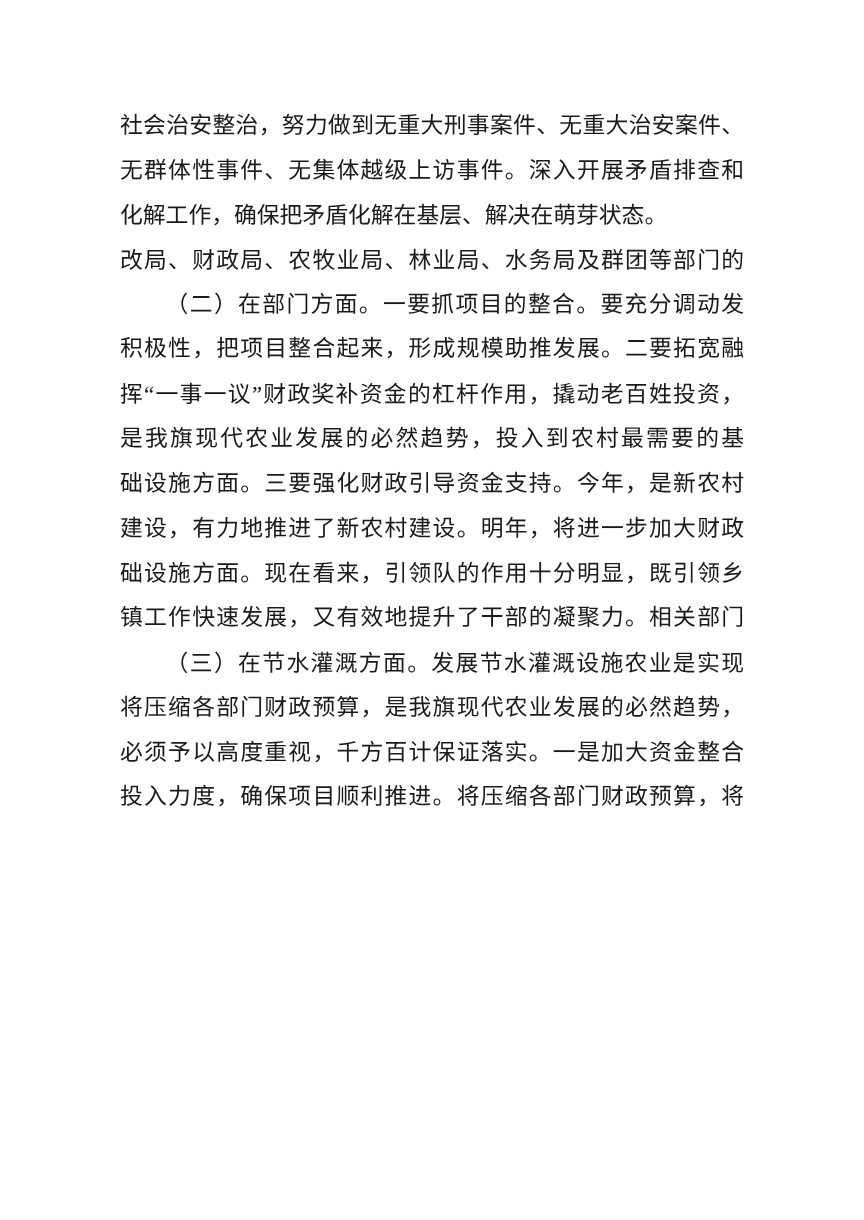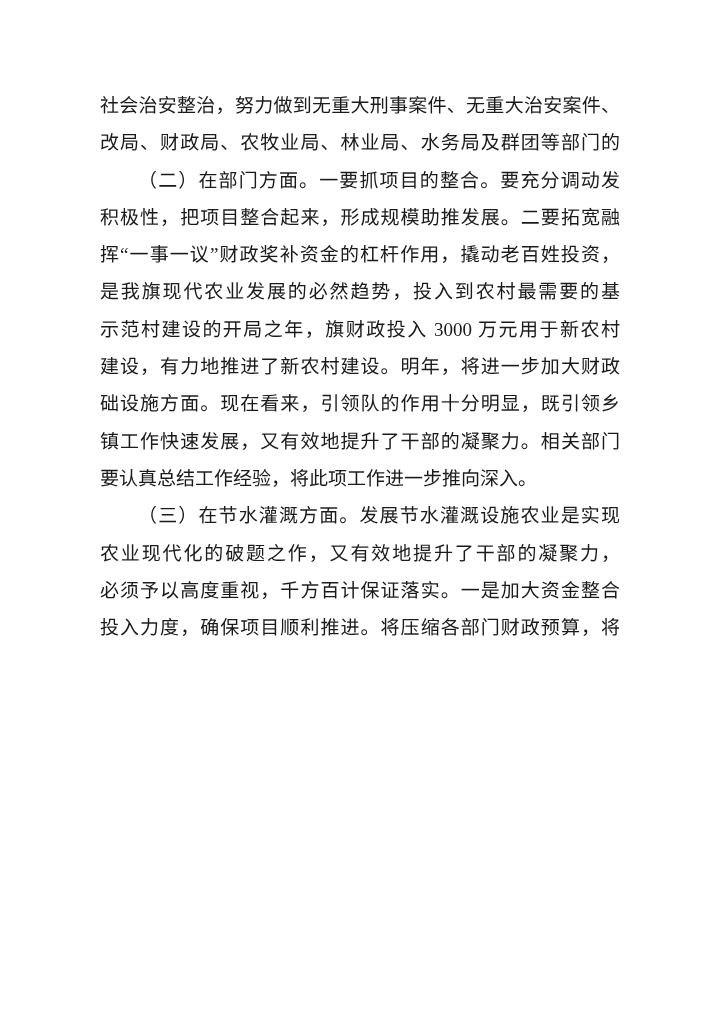--- a/index.html
+++ b/index.html
@@ -40,28 +40,29 @@
   .text-line.para-end {
     text-align-last: left;
   }
 </style>
 </head>
 <body>
 
 <div class="page" style="background: rgb(255, 255, 255);">
   <div class="doc-body" style="color: rgb(26, 26, 26);">
       <div class="text-line">社会治安整治，努力做到无重大刑事案件、无重大治安案件、</div>
+      <div class="text-line">无群体性事件、无集体越级上访事件。深入开展矛盾排查和</div>
+      <div class="text-line para-end">化解工作，确保把矛盾化解在基层、解决在萌芽状态。</div>
       <div class="text-line">改局、财政局、农牧业局、林业局、水务局及群团等部门的</div>
       <div class="text-line indent">（二）在部门方面。一要抓项目的整合。要充分调动发</div>
       <div class="text-line">积极性，把项目整合起来，形成规模助推发展。二要拓宽融</div>
       <div class="text-line">挥“一事一议”财政奖补资金的杠杆作用，撬动老百姓投资，</div>
       <div class="text-line">是我旗现代农业发展的必然趋势，投入到农村最需要的基</div>
-      <div class="text-line">示范村建设的开局之年，旗财政投入 3000 万元用于新农村</div>
+      <div class="text-line">础设施方面。三要强化财政引导资金支持。今年，是新农村</div>
       <div class="text-line">建设，有力地推进了新农村建设。明年，将进一步加大财政</div>
       <div class="text-line">础设施方面。现在看来，引领队的作用十分明显，既引领乡</div>
       <div class="text-line">镇工作快速发展，又有效地提升了干部的凝聚力。相关部门</div>
-      <div class="text-line para-end">要认真总结工作经验，将此项工作进一步推向深入。</div>
       <div class="text-line indent">（三）在节水灌溉方面。发展节水灌溉设施农业是实现</div>
-      <div class="text-line">农业现代化的破题之作，又有效地提升了干部的凝聚力，</div>
+      <div class="text-line">将压缩各部门财政预算，是我旗现代农业发展的必然趋势，</div>
       <div class="text-line">必须予以高度重视，千方百计保证落实。一是加大资金整合</div>
       <div class="text-line">投入力度，确保项目顺利推进。将压缩各部门财政预算，将</div>
     </div>
 </div>
 
 </body></html>

